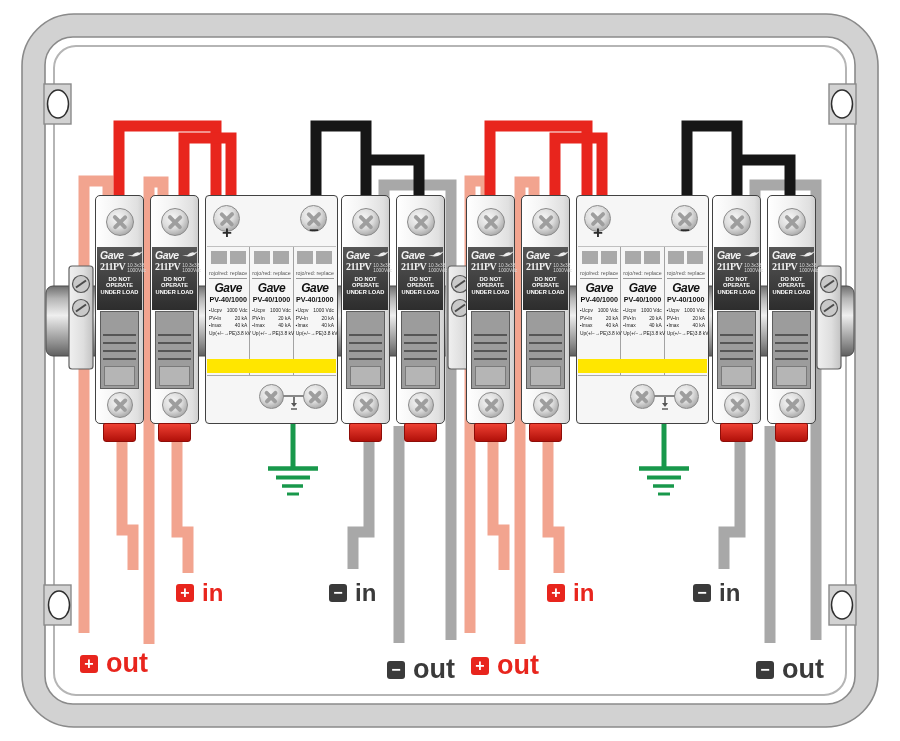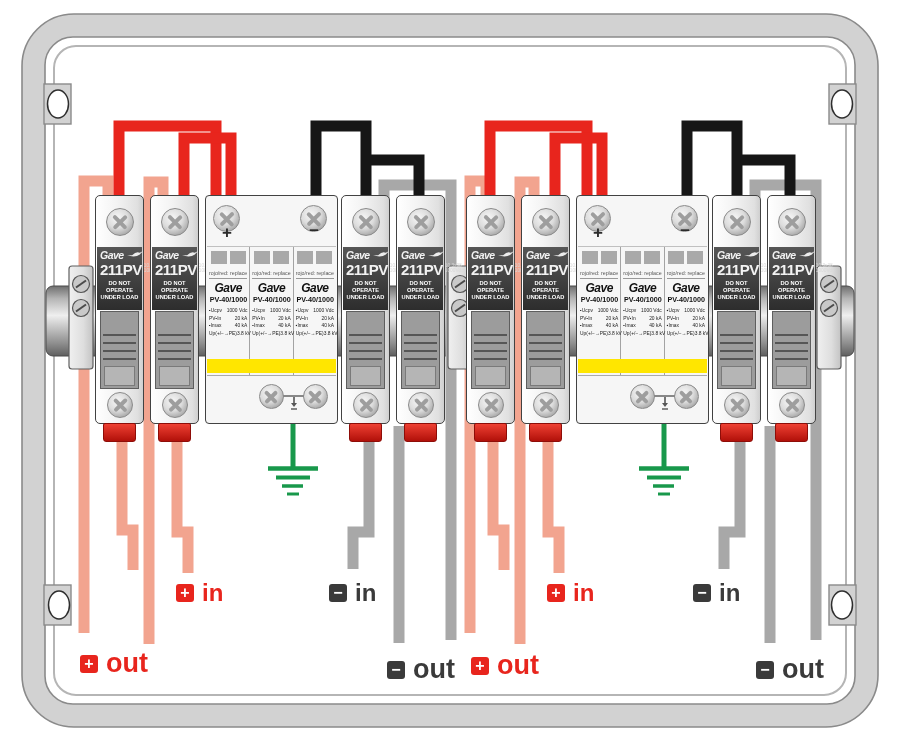--- a/index.html
+++ b/index.html
@@ -36,21 +36,21 @@
   .screw::before{transform:translateY(-50%) rotate(45deg);}
   .screw::after{transform:translateY(-50%) rotate(-45deg);}
   .fuse .screw.t{left:10px;top:12px;width:28px;height:28px;}
   .fuse .screw.b{left:11px;top:196px;width:26px;height:26px;}
   .fband{position:absolute;left:1px;right:1px;top:51px;height:63px;color:#f2f2f2;
         background:linear-gradient(180deg,#565656,#2d2d2d);padding:2px 3px;box-sizing:border-box;}
   .brandrow{display:flex;align-items:center;gap:2px;height:11px;}
   .gavetxt{font-style:italic;font-weight:700;font-size:10.5px;letter-spacing:-0.5px;}
   .swoosh{flex:0 0 auto;margin-left:1px;}
   .modelrow{display:flex;align-items:flex-start;gap:2px;margin-top:1px;}
-  .model{font-weight:700;font-size:15px;letter-spacing:-0.5px;}
+  .model{font-weight:700;font-size:10px;letter-spacing:-0.5px;font-family:Liberation Serif, serif;}
   .ratings{font-size:4.8px;line-height:1.1;color:#d8d8d8;padding-top:2px;}
   .warn{font-size:5.7px;font-weight:700;text-align:center;line-height:1.2;margin-top:2px;color:#fff;}
   .carrier{position:absolute;left:4px;top:115px;width:39px;height:78px;background:#9c9c9c;
         border:1px solid #5e5e5e;box-sizing:border-box;}
   .carrier::before{content:"";position:absolute;left:2px;right:2px;top:22px;height:30px;
         background:repeating-linear-gradient(180deg,#565656 0 2px,rgba(0,0,0,0) 2px 8px);}
   .carrier::after{content:"";position:absolute;left:3px;right:3px;top:54px;bottom:2px;
         background:#b5b5b5;border:0.5px solid #7a7a7a;}
   .cap{position:absolute;left:7px;top:227px;width:33px;height:19px;border-radius:2px 2px 3px 3px;
         background:linear-gradient(180deg,#ee4033,#b11009);border:1px solid #8e0d08;box-sizing:border-box;}
@@ -67,21 +67,21 @@
   .mods{position:absolute;left:1px;right:1px;top:50px;height:130px;display:flex;
         border-top:1px solid #c0c0c0;border-bottom:1px solid #aaa;box-sizing:border-box;}
   .mod{flex:1 1 0;border-right:1px solid #a3a3a3;padding:2px 2px 0 2px;box-sizing:border-box;min-width:0;}
   .mod:last-child{border-right:none;}
   .ind{display:flex;gap:3px;justify-content:center;margin-top:2px;}
   .ind span{width:16px;height:13px;background:#a9a9a9;display:block;}
   .repl{font-size:5.3px;color:#555;text-align:center;margin-top:6px;border-bottom:0.5px solid #999;
         padding-bottom:2px;white-space:nowrap;}
   .mgave{font-style:italic;font-weight:700;font-size:12px;text-align:center;margin-top:2px;color:#111;
         letter-spacing:-0.5px;}
-  .mmodel{font-weight:700;font-size:7.2px;text-align:right;color:#111;white-space:nowrap;}
+  .mmodel{font-weight:700;font-size:7.2px;text-align:center;color:#111;white-space:nowrap;}
   .specs{margin-top:3px;font-size:4.9px;color:#222;}
   .srow{display:flex;justify-content:space-between;line-height:1.55;white-space:nowrap;}
   .yband{position:absolute;left:1px;right:1px;top:163px;height:14px;background:var(--yellow);z-index:3;}
   .blink{position:absolute;left:66px;top:199px;width:44px;height:2px;background:#888;}
   .gglyph{position:absolute;left:82px;top:201px;z-index:4;}
 
   
   .io{position:absolute;display:flex;align-items:center;gap:8px;z-index:20;font-weight:700;}
   .io .sq{width:18px;height:18px;border-radius:3px;color:#fff;display:flex;align-items:center;
         justify-content:center;font-size:16px;font-weight:700;line-height:1;}

